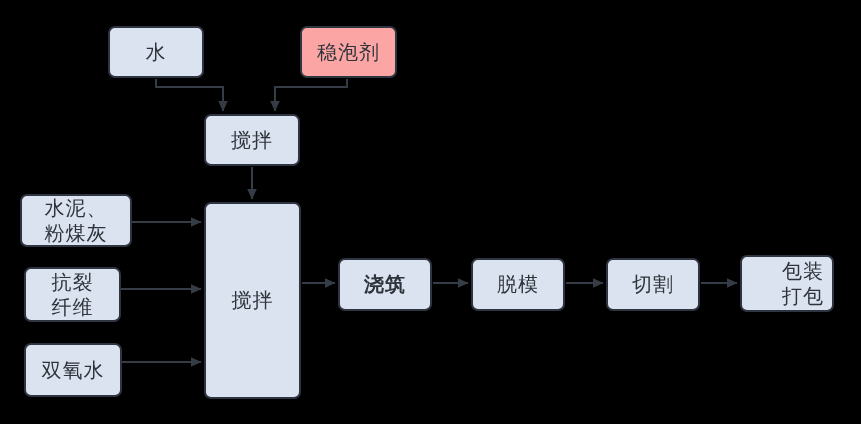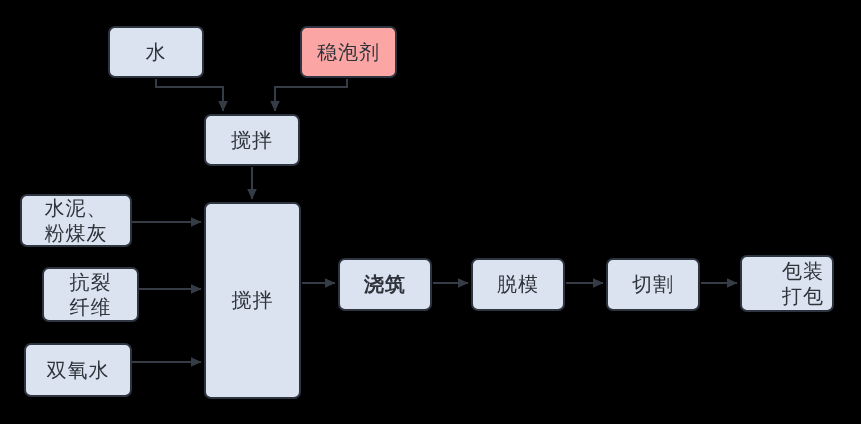--- a/index.html
+++ b/index.html
@@ -67,25 +67,25 @@
     <div class="node" style="left: 204px; top: 114px; width: 96px; height: 52px; background: rgb(219, 227, 241); border: 2px solid rgb(47, 53, 64);">
       <span class="node-label" style="color: rgb(47, 52, 59);">搅拌</span>
     </div>
     <div class="node" style="left: 204px; top: 202px; width: 97px; height: 197px; background: rgb(219, 227, 241); border: 2px solid rgb(47, 53, 64);">
       <span class="node-label" style="color: rgb(47, 52, 59);">搅拌</span>
     </div>
     <div class="node" style="left: 20px; top: 194px; width: 112px; height: 53px; background: rgb(219, 227, 241); border: 2px solid rgb(47, 53, 64);">
       <span class="node-label" style="color: rgb(47, 52, 59);">水泥、
 粉煤灰</span>
     </div>
-    <div class="node" style="left: 42px; top: 267px; width: 97px; height: 55px; background: rgb(219, 227, 241); border: 2px solid rgb(47, 53, 64);">
+    <div class="node" style="left: 24px; top: 267px; width: 97px; height: 55px; background: rgb(219, 227, 241); border: 2px solid rgb(47, 53, 64);">
       <span class="node-label" style="color: rgb(47, 52, 59);">抗裂
 纤维</span>
     </div>
-    <div class="node" style="left: 24px; top: 343px; width: 108px; height: 54px; background: rgb(219, 227, 241); border: 2px solid rgb(47, 53, 64);">
+    <div class="node" style="left: 24px; top: 343px; width: 98px; height: 54px; background: rgb(219, 227, 241); border: 2px solid rgb(47, 53, 64);">
       <span class="node-label" style="color: rgb(47, 52, 59);">双氧水</span>
     </div>
     <div class="node" style="left: 338px; top: 258px; width: 94px; height: 53px; background: rgb(219, 227, 241); border: 2px solid rgb(47, 53, 64);">
       <span class="node-label" style="color: rgb(47, 52, 59); font-weight: bold;">浇筑</span>
     </div>
     <div class="node" style="left: 471px; top: 258px; width: 94px; height: 53px; background: rgb(219, 227, 241); border: 2px solid rgb(47, 53, 64);">
       <span class="node-label" style="color: rgb(47, 52, 59);">脱模</span>
     </div>
     <div class="node" style="left: 606px; top: 258px; width: 94px; height: 53px; background: rgb(219, 227, 241); border: 2px solid rgb(47, 53, 64);">
       <span class="node-label" style="color: rgb(47, 52, 59);">切割</span>

